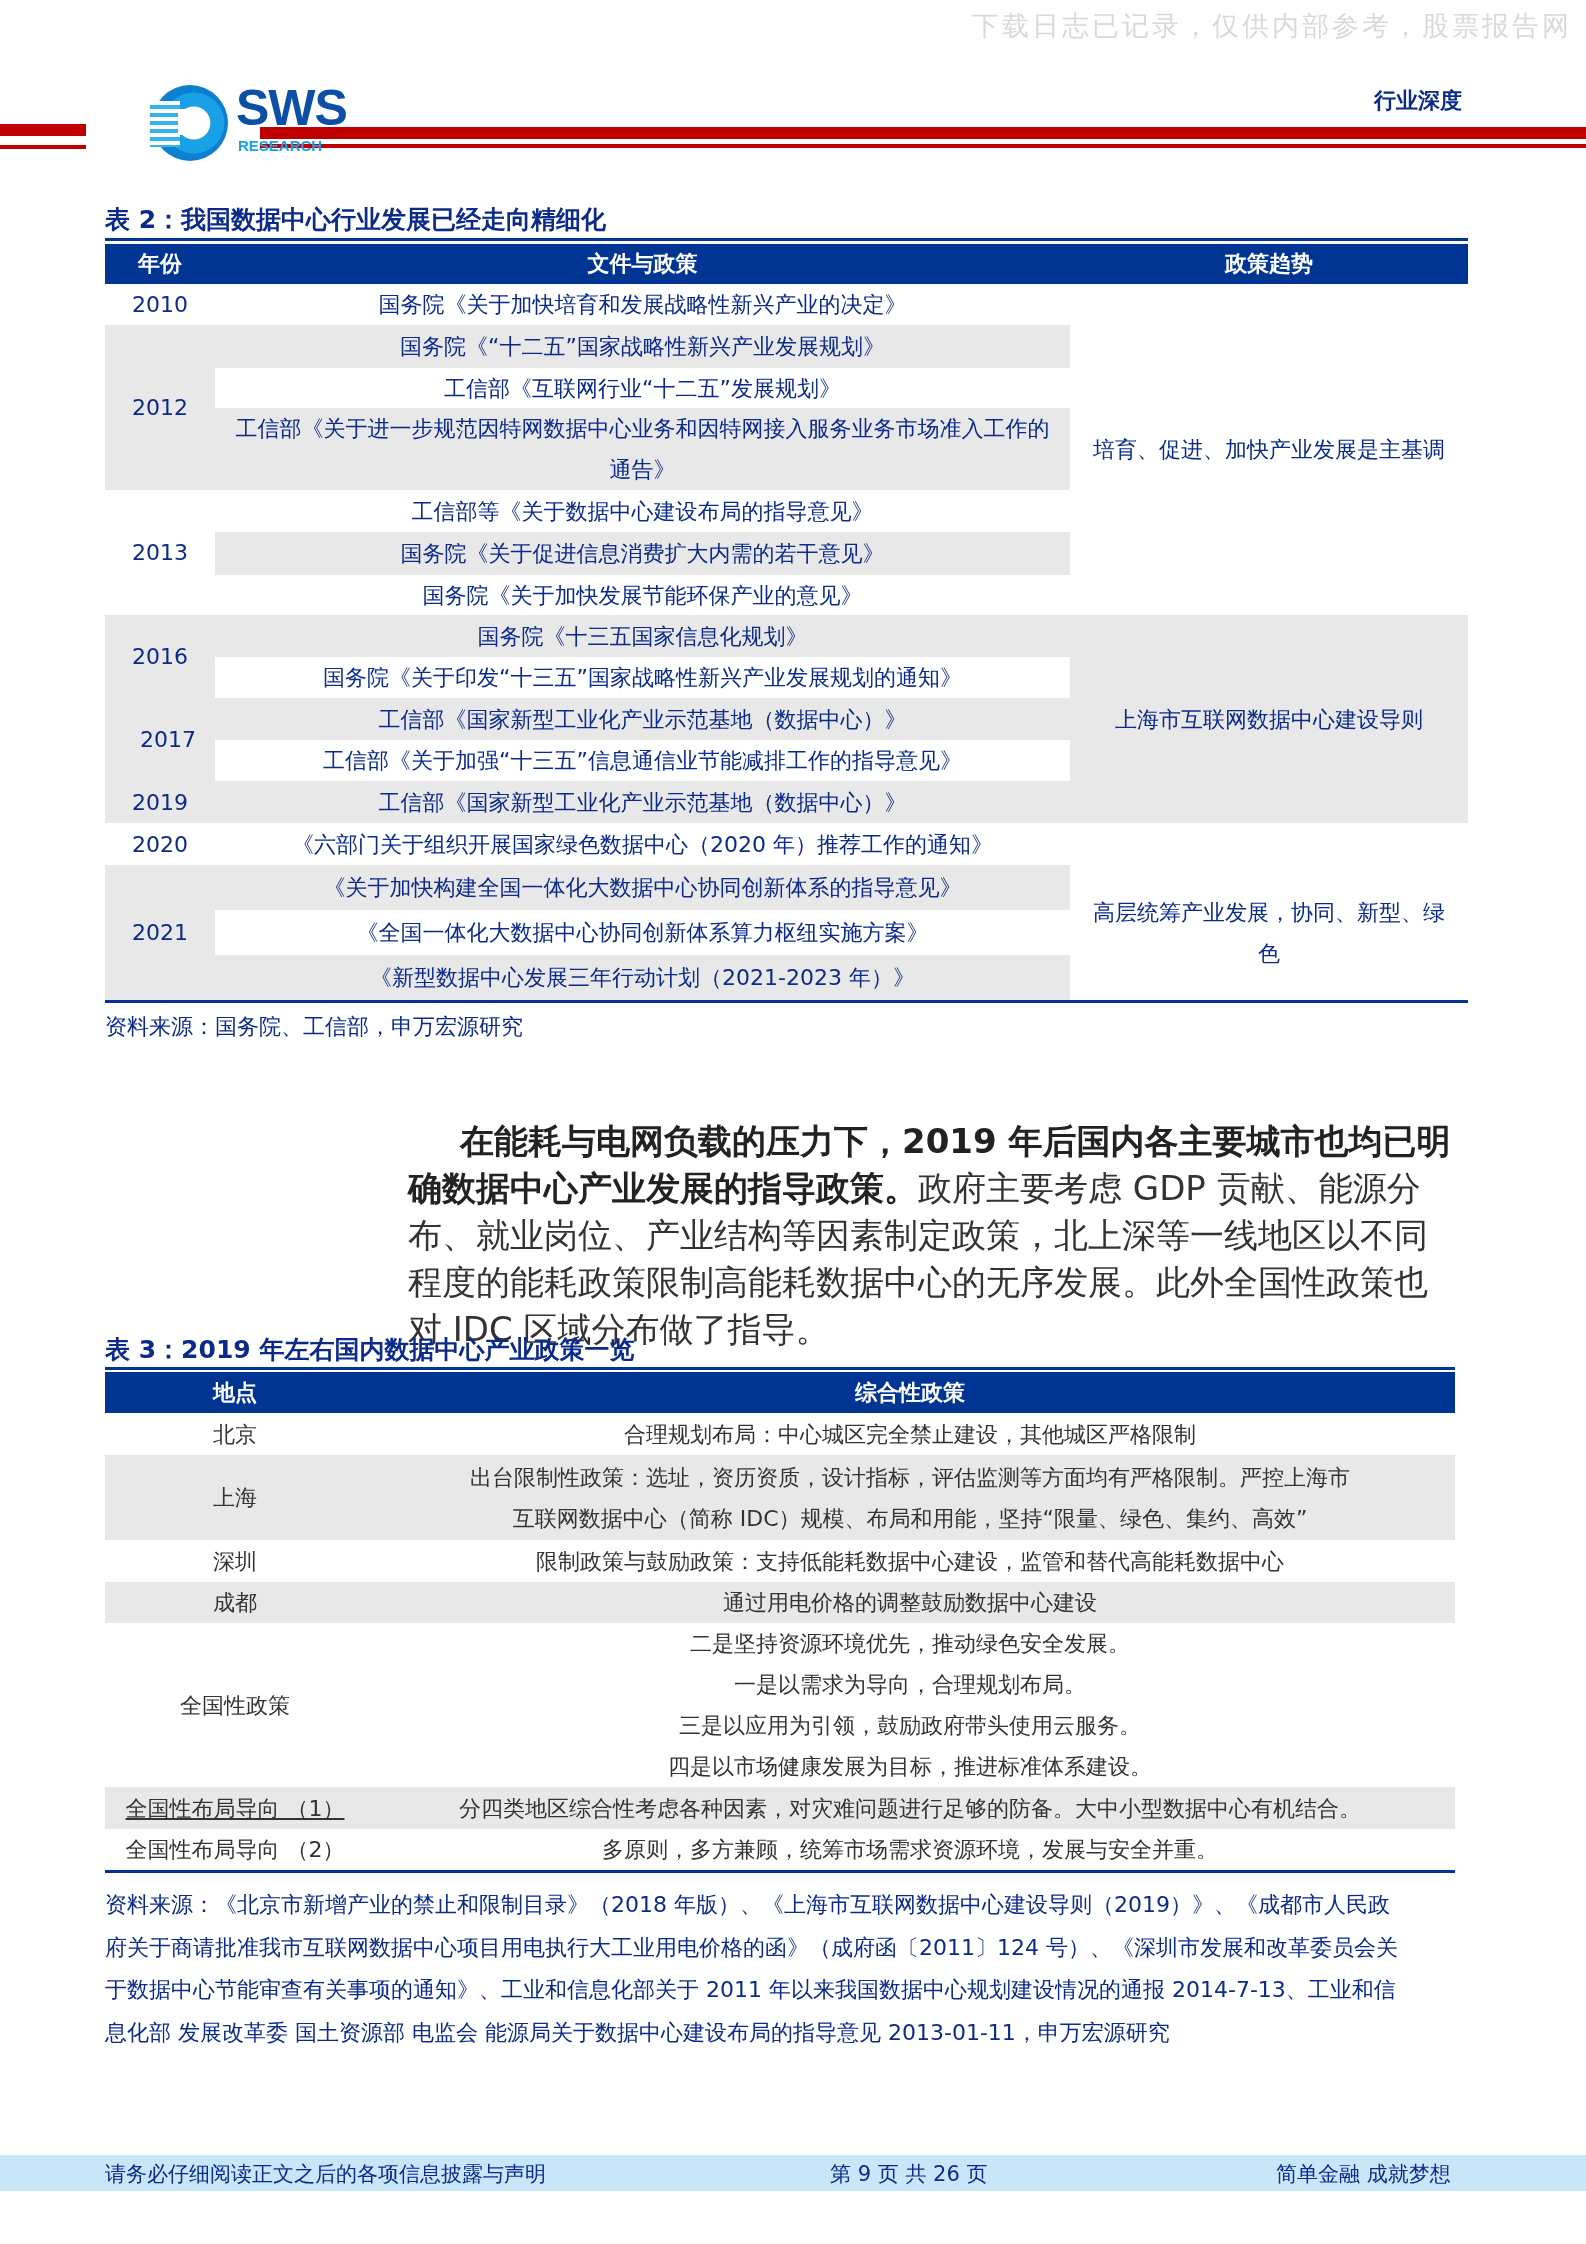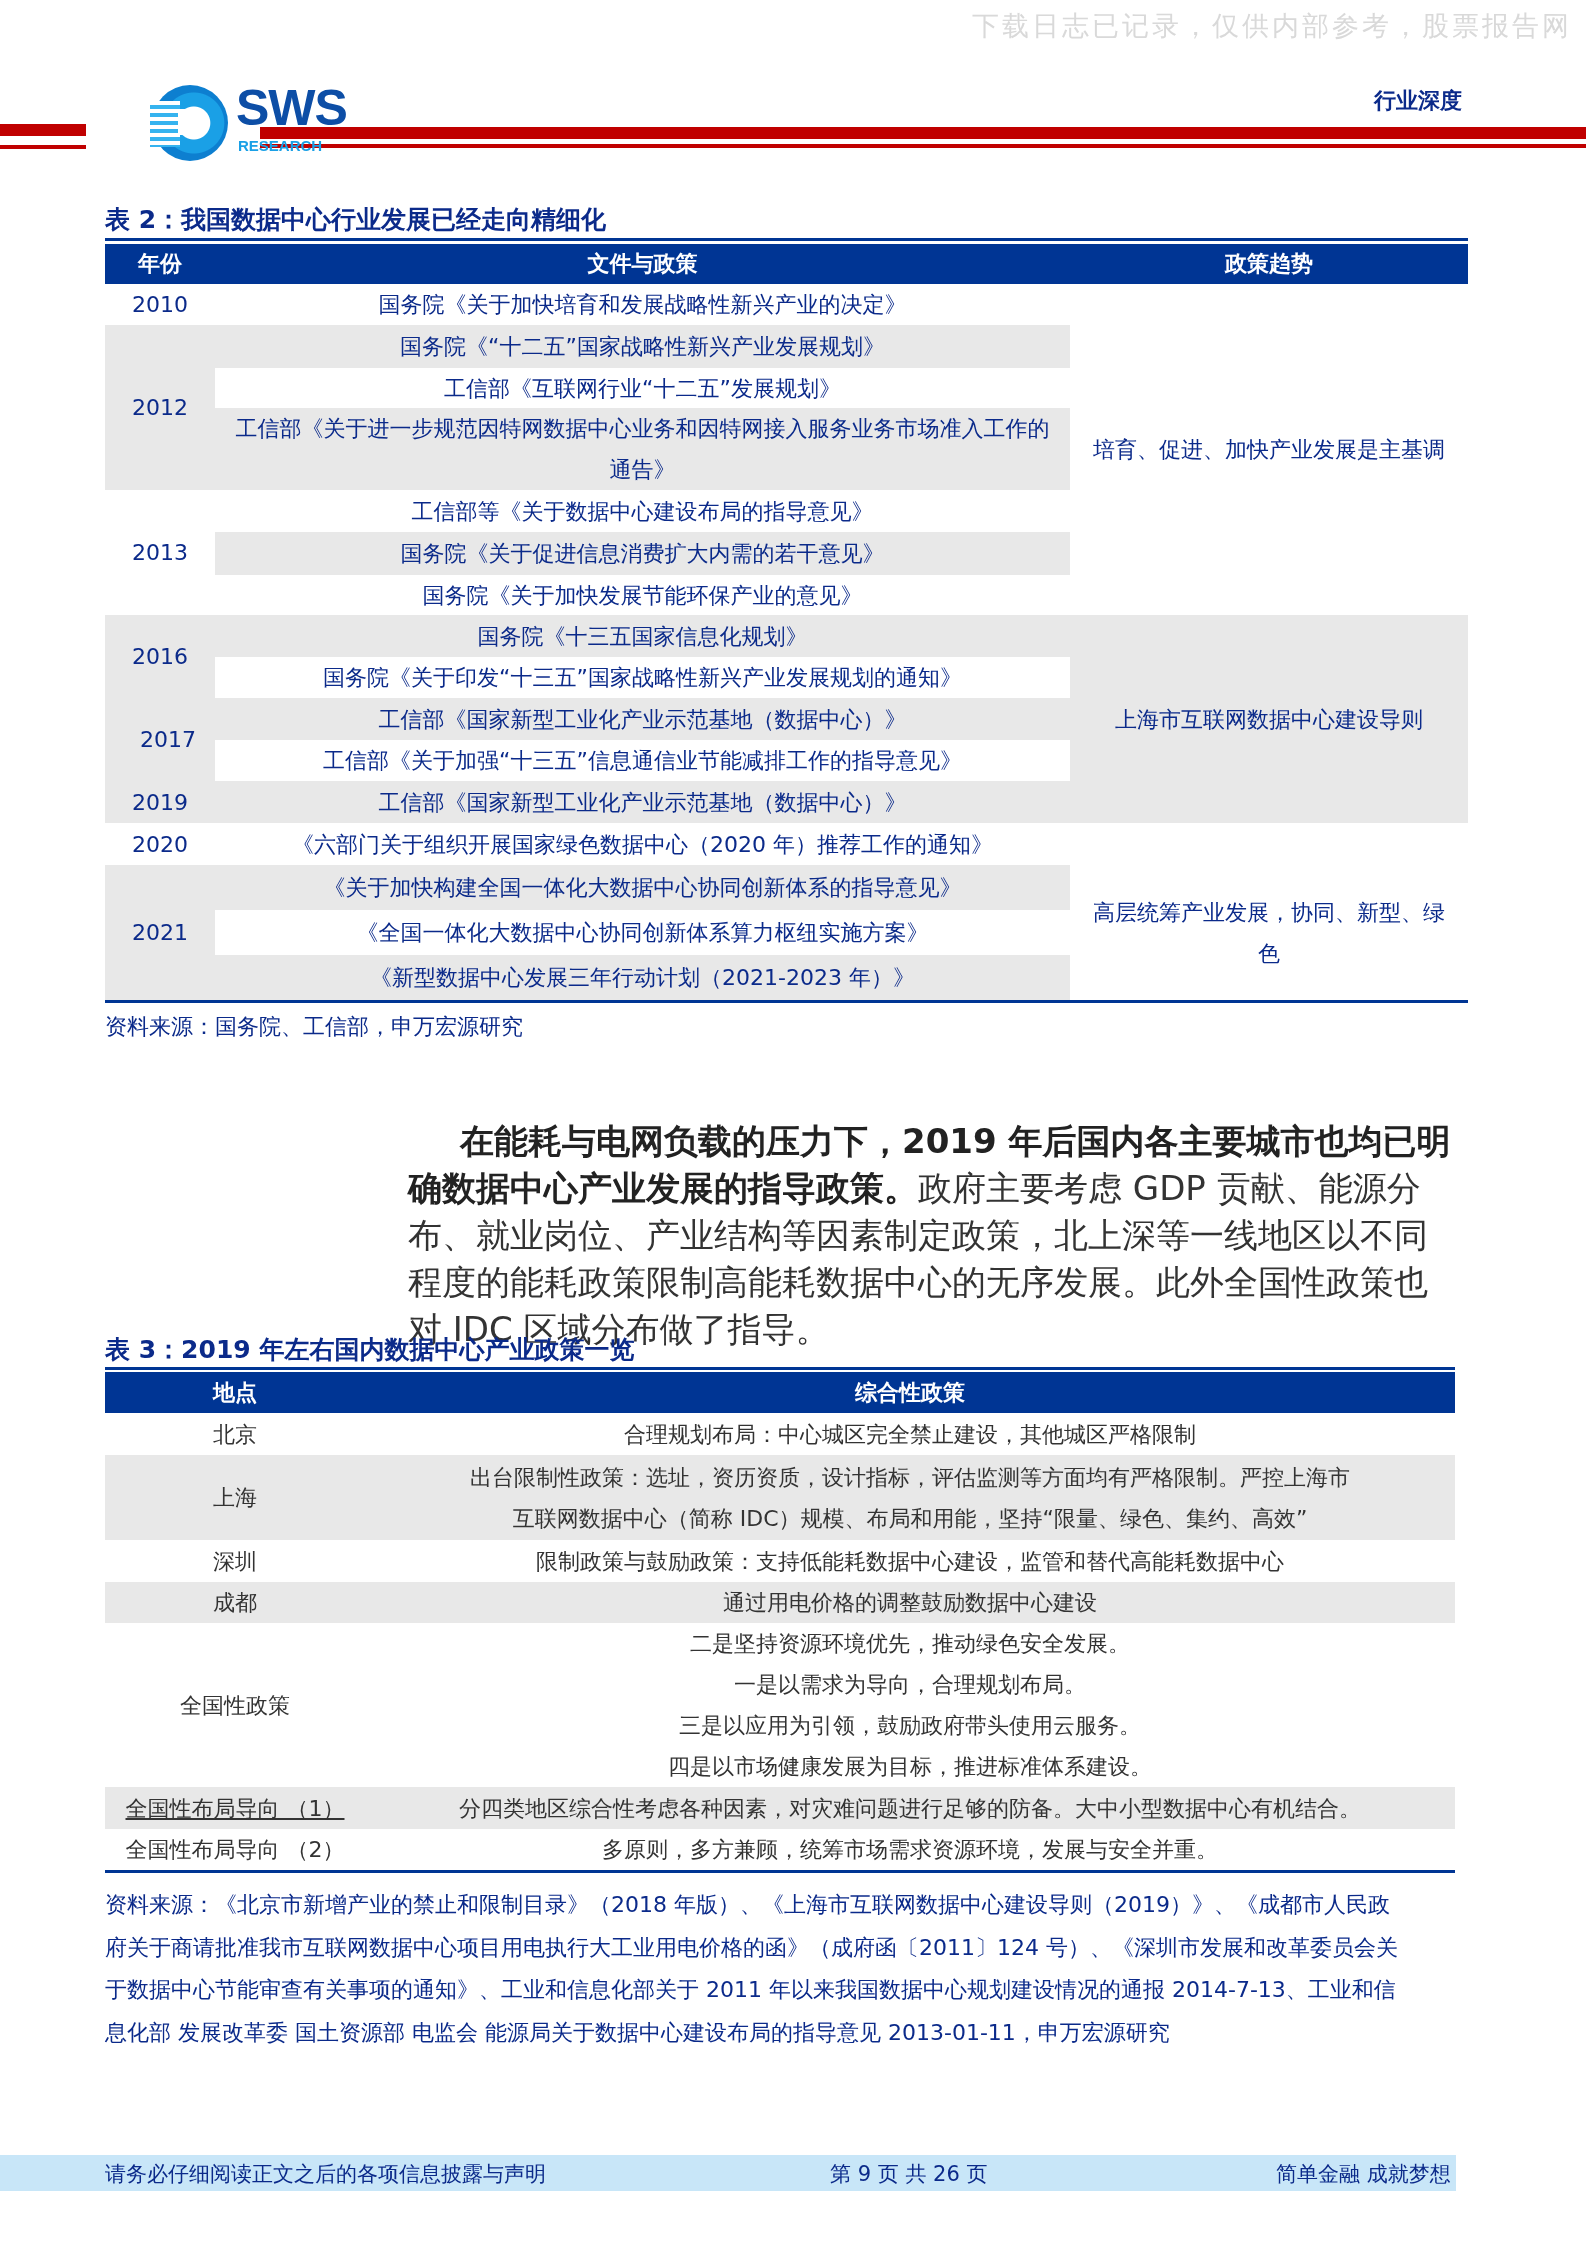--- a/index.html
+++ b/index.html
@@ -20,21 +20,21 @@
   .hdr{background:#003594;color:#fff;font-weight:bold;display:flex;align-items:center;justify-content:center;font-size:22px;}
   .cell{display:flex;align-items:center;justify-content:center;text-align:center;line-height:41px;}
   .g{background:#e8e8e8;}
   .w{background:#fff;}
   .t2{color:#0b2a8a;}
   .t3{color:#333;}
   .src{font-size:22px;color:#0b2a8a;}
   .para{left:408px;top:1118px;width:1050px;font-size:34px;line-height:47px;color:#333;text-indent:52px;}
   .para b{color:#222;}
   .src3{left:105px;top:1884px;width:1300px;font-size:22px;line-height:42.5px;color:#0b2a8a;}
-  .footer{left:0;top:2155px;width:1456px;height:36px;background:#c8e6f8;}
+  .footer{left:0;top:2155px;width:1586px;height:36px;background:#c8e6f8;}
   .footer span{position:absolute;top:5px;font-size:21px;color:#0b2a8a;}
 </style>
 </head>
 <body>
 
 <div class="abs watermark">下载日志已记录，仅供内部参考，股票报告网</div>
 
 <div class="redbar" style="left:0;top:124px;width:86px;height:12px;"></div>
 <div class="redbar" style="left:0;top:145px;width:86px;height:4px;"></div>
 <div class="redbar" style="left:260px;top:127px;width:1326px;height:12px;"></div>

